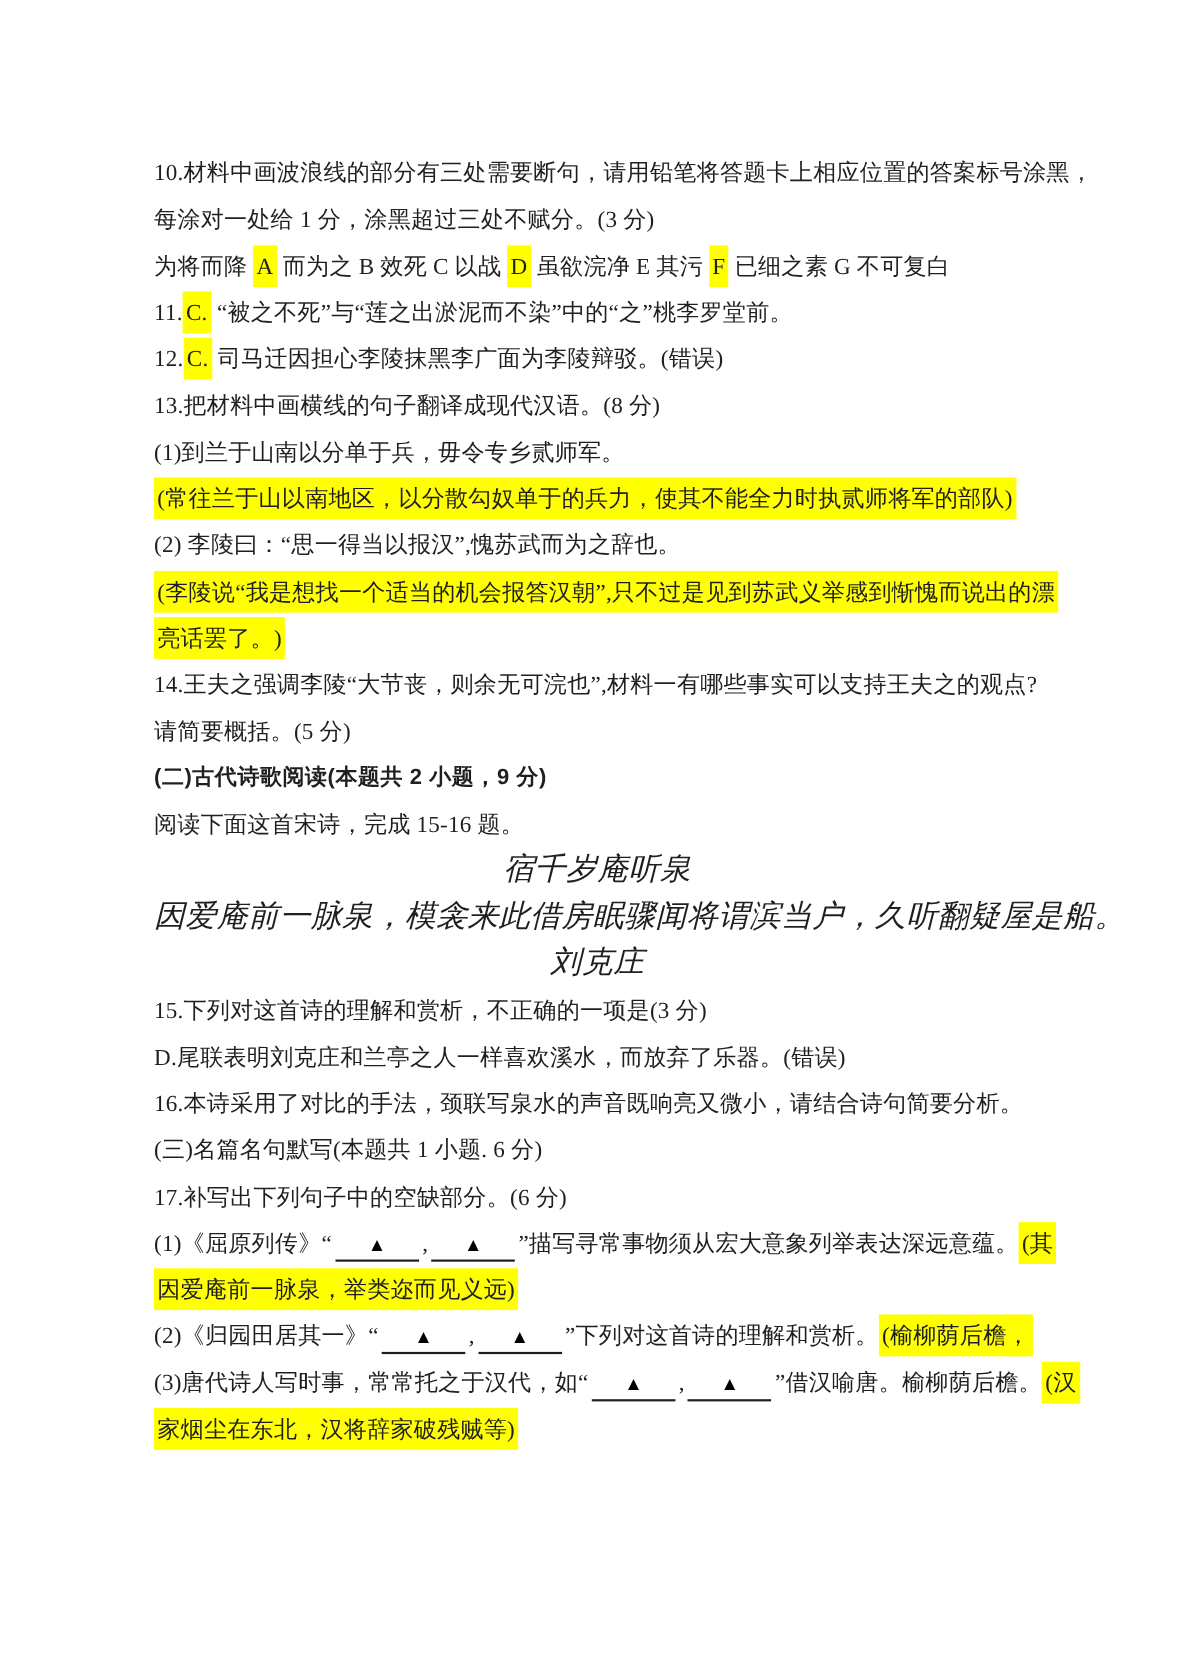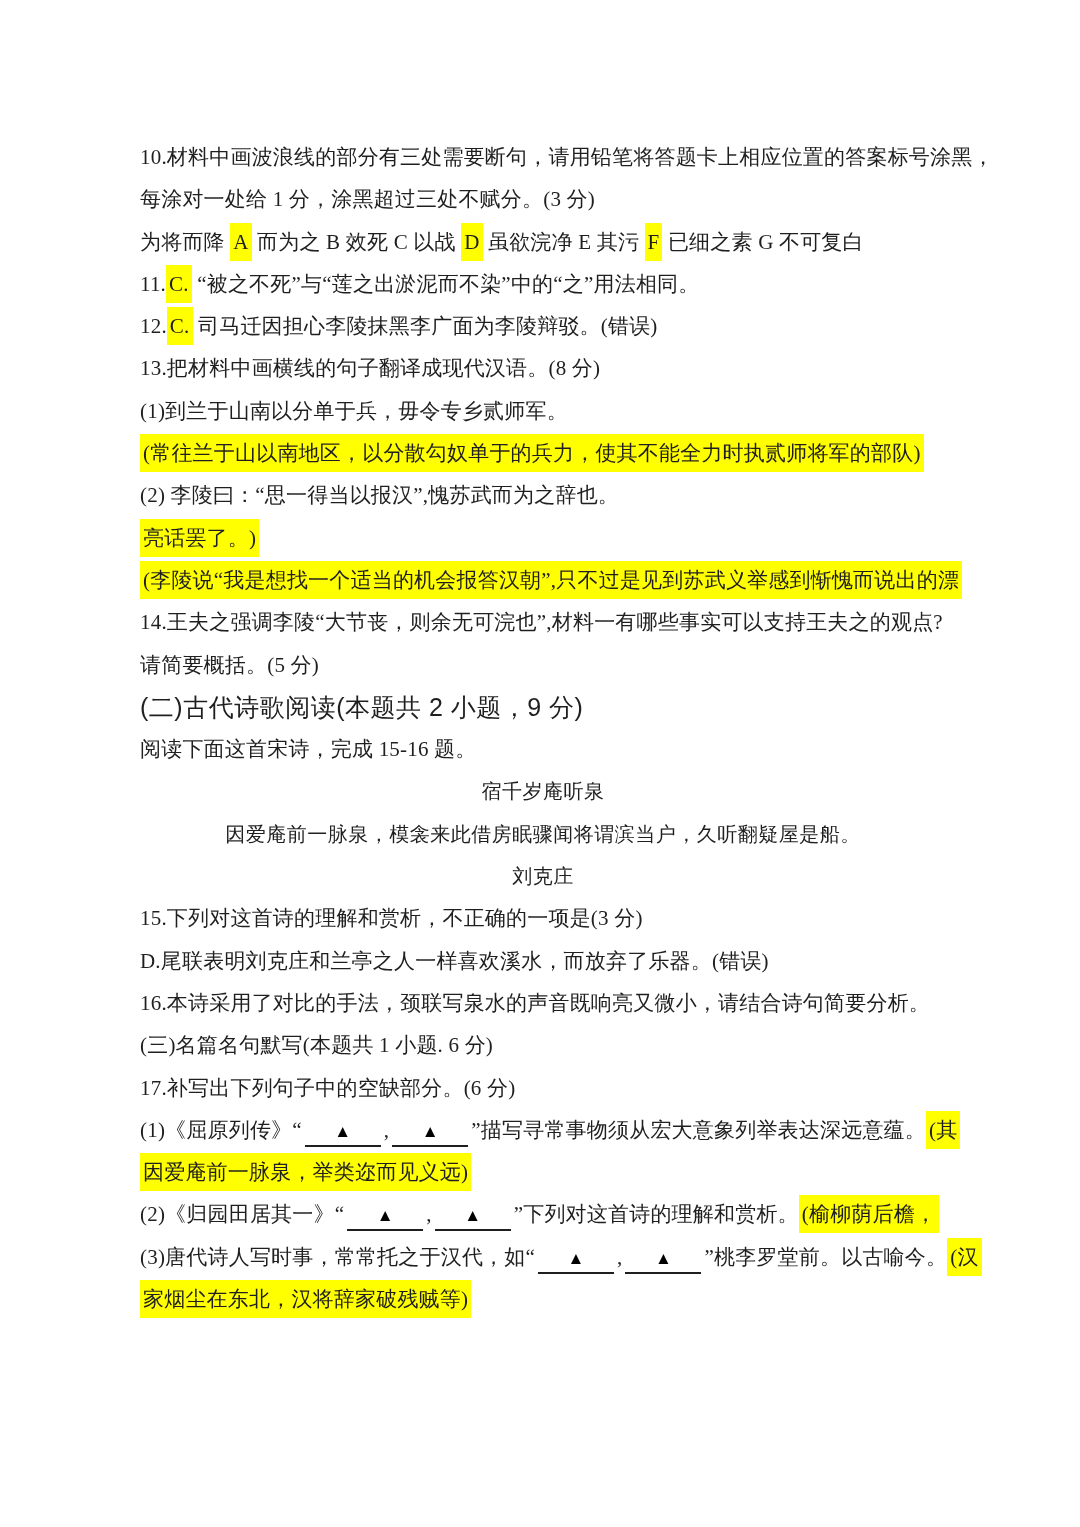--- a/index.html
+++ b/index.html
@@ -29,26 +29,27 @@
   .line {
     height: 42.3px;
     line-height: 42.3px;
     font-size: 21px;
     white-space: nowrap;
     letter-spacing: 0.2px;
   }
   .line.center { text-align: center; }
   .line.heading {
     font-family: "Liberation Sans", "DejaVu Sans", sans-serif;
-    font-weight: normal;
-    font-size: 25px;
+    font-weight: bold;
+    font-size: 20px;
     letter-spacing: 0.5px;
   }
   .line.poem {
-    font-size: 20px;
+    font-style: italic;
+    font-size: 28px;
     letter-spacing: 0.5px;
   }
   .seg { display: inline; }
   .hl {
     background: #ffff00;
     padding: 7px 3px;
   }
   .blank {
     display: inline-block;
     width: 76px;
@@ -66,39 +67,39 @@
   }
 </style>
 </head>
 <body>
 
 <div class="page">
   <div class="doc" id="doc">
       <div class="line body left"><span class="seg">10.材料中画波浪线的部分有三处需要断句，请用铅笔将答题卡上相应位置的答案标号涂黑，</span></div>
       <div class="line body left"><span class="seg">每涂对一处给 1 分，涂黑超过三处不赋分。(3 分)</span></div>
       <div class="line body left"><span class="seg">为将而降 </span><span class="seg hl">A</span><span class="seg"> 而为之 B 效死 C 以战 </span><span class="seg hl">D</span><span class="seg"> 虽欲浣净 E 其污 </span><span class="seg hl">F</span><span class="seg"> 已细之素 G 不可复白</span></div>
-      <div class="line body left"><span class="seg">11.</span><span class="seg hl">C.</span><span class="seg"> “被之不死”与“莲之出淤泥而不染”中的“之”用法相同。</span></div>
+      <div class="line body left"><span class="seg">11.</span><span class="seg hl">C.</span><span class="seg"> “被之不死”与“莲之出淤泥而不染”中的“之”桃李罗堂前。</span></div>
       <div class="line body left"><span class="seg">12.</span><span class="seg hl">C.</span><span class="seg"> 司马迁因担心李陵抹黑李广面为李陵辩驳。(错误)</span></div>
       <div class="line body left"><span class="seg">13.把材料中画横线的句子翻译成现代汉语。(8 分)</span></div>
       <div class="line body left"><span class="seg">(1)到兰于山南以分单于兵，毋令专乡贰师军。</span></div>
       <div class="line body left"><span class="seg hl">(常往兰于山以南地区，以分散勾奴单于的兵力，使其不能全力时执贰师将军的部队)</span></div>
       <div class="line body left"><span class="seg">(2) 李陵曰：“思一得当以报汉”,愧苏武而为之辞也。</span></div>
+      <div class="line body left"><span class="seg hl">(李陵说“我是想找一个适当的机会报答汉朝”,只不过是见到苏武义举感到惭愧而说出的漂</span></div>
       <div class="line body left"><span class="seg hl">亮话罢了。)</span></div>
-      <div class="line body left"><span class="seg hl">(李陵说“我是想找一个适当的机会报答汉朝”,只不过是见到苏武义举感到惭愧而说出的漂</span></div>
       <div class="line body left"><span class="seg">14.王夫之强调李陵“大节丧，则余无可浣也”,材料一有哪些事实可以支持王夫之的观点?</span></div>
       <div class="line body left"><span class="seg">请简要概括。(5 分)</span></div>
       <div class="line heading left"><span class="seg">(二)古代诗歌阅读(本题共 2 小题，9 分)</span></div>
       <div class="line body left"><span class="seg">阅读下面这首宋诗，完成 15-16 题。</span></div>
       <div class="line poem center"><span class="seg">宿千岁庵听泉</span></div>
       <div class="line poem center"><span class="seg">因爱庵前一脉泉，模衾来此借房眠骤闻将谓滨当户，久听翻疑屋是船。</span></div>
       <div class="line poem center"><span class="seg">刘克庄</span></div>
       <div class="line body left"><span class="seg">15.下列对这首诗的理解和赏析，不正确的一项是(3 分)</span></div>
       <div class="line body left"><span class="seg">D.尾联表明刘克庄和兰亭之人一样喜欢溪水，而放弃了乐器。(错误)</span></div>
       <div class="line body left"><span class="seg">16.本诗采用了对比的手法，颈联写泉水的声音既响亮又微小，请结合诗句简要分析。</span></div>
       <div class="line body left"><span class="seg">(三)名篇名句默写(本题共 1 小题. 6 分)</span></div>
       <div class="line body left"><span class="seg">17.补写出下列句子中的空缺部分。(6 分)</span></div>
       <div class="line body left"><span class="seg">(1)《屈原列传》“</span><span class="blank"><span class="tri">▲</span></span><span class="seg">,</span><span class="blank"><span class="tri">▲</span></span><span class="seg">”描写寻常事物须从宏大意象列举表达深远意蕴。</span><span class="seg hl">(其</span></div>
       <div class="line body left"><span class="seg hl">因爱庵前一脉泉，举类迩而见义远)</span></div>
       <div class="line body left"><span class="seg">(2)《归园田居其一》“</span><span class="blank"><span class="tri">▲</span></span><span class="seg">,</span><span class="blank"><span class="tri">▲</span></span><span class="seg">”下列对这首诗的理解和赏析。</span><span class="seg hl">(榆柳荫后檐，</span></div>
-      <div class="line body left"><span class="seg">(3)唐代诗人写时事，常常托之于汉代，如“</span><span class="blank"><span class="tri">▲</span></span><span class="seg">,</span><span class="blank"><span class="tri">▲</span></span><span class="seg">”桃李罗堂前。以古喻今。</span><span class="seg hl">(汉</span></div>
+      <div class="line body left"><span class="seg">(3)唐代诗人写时事，常常托之于汉代，如“</span><span class="blank"><span class="tri">▲</span></span><span class="seg">,</span><span class="blank"><span class="tri">▲</span></span><span class="seg">”借汉喻唐。榆柳荫后檐。</span><span class="seg hl">(汉</span></div>
       <div class="line body left"><span class="seg hl">家烟尘在东北，汉将辞家破残贼等)</span></div>
     </div>
 </div>
 
 </body></html>

